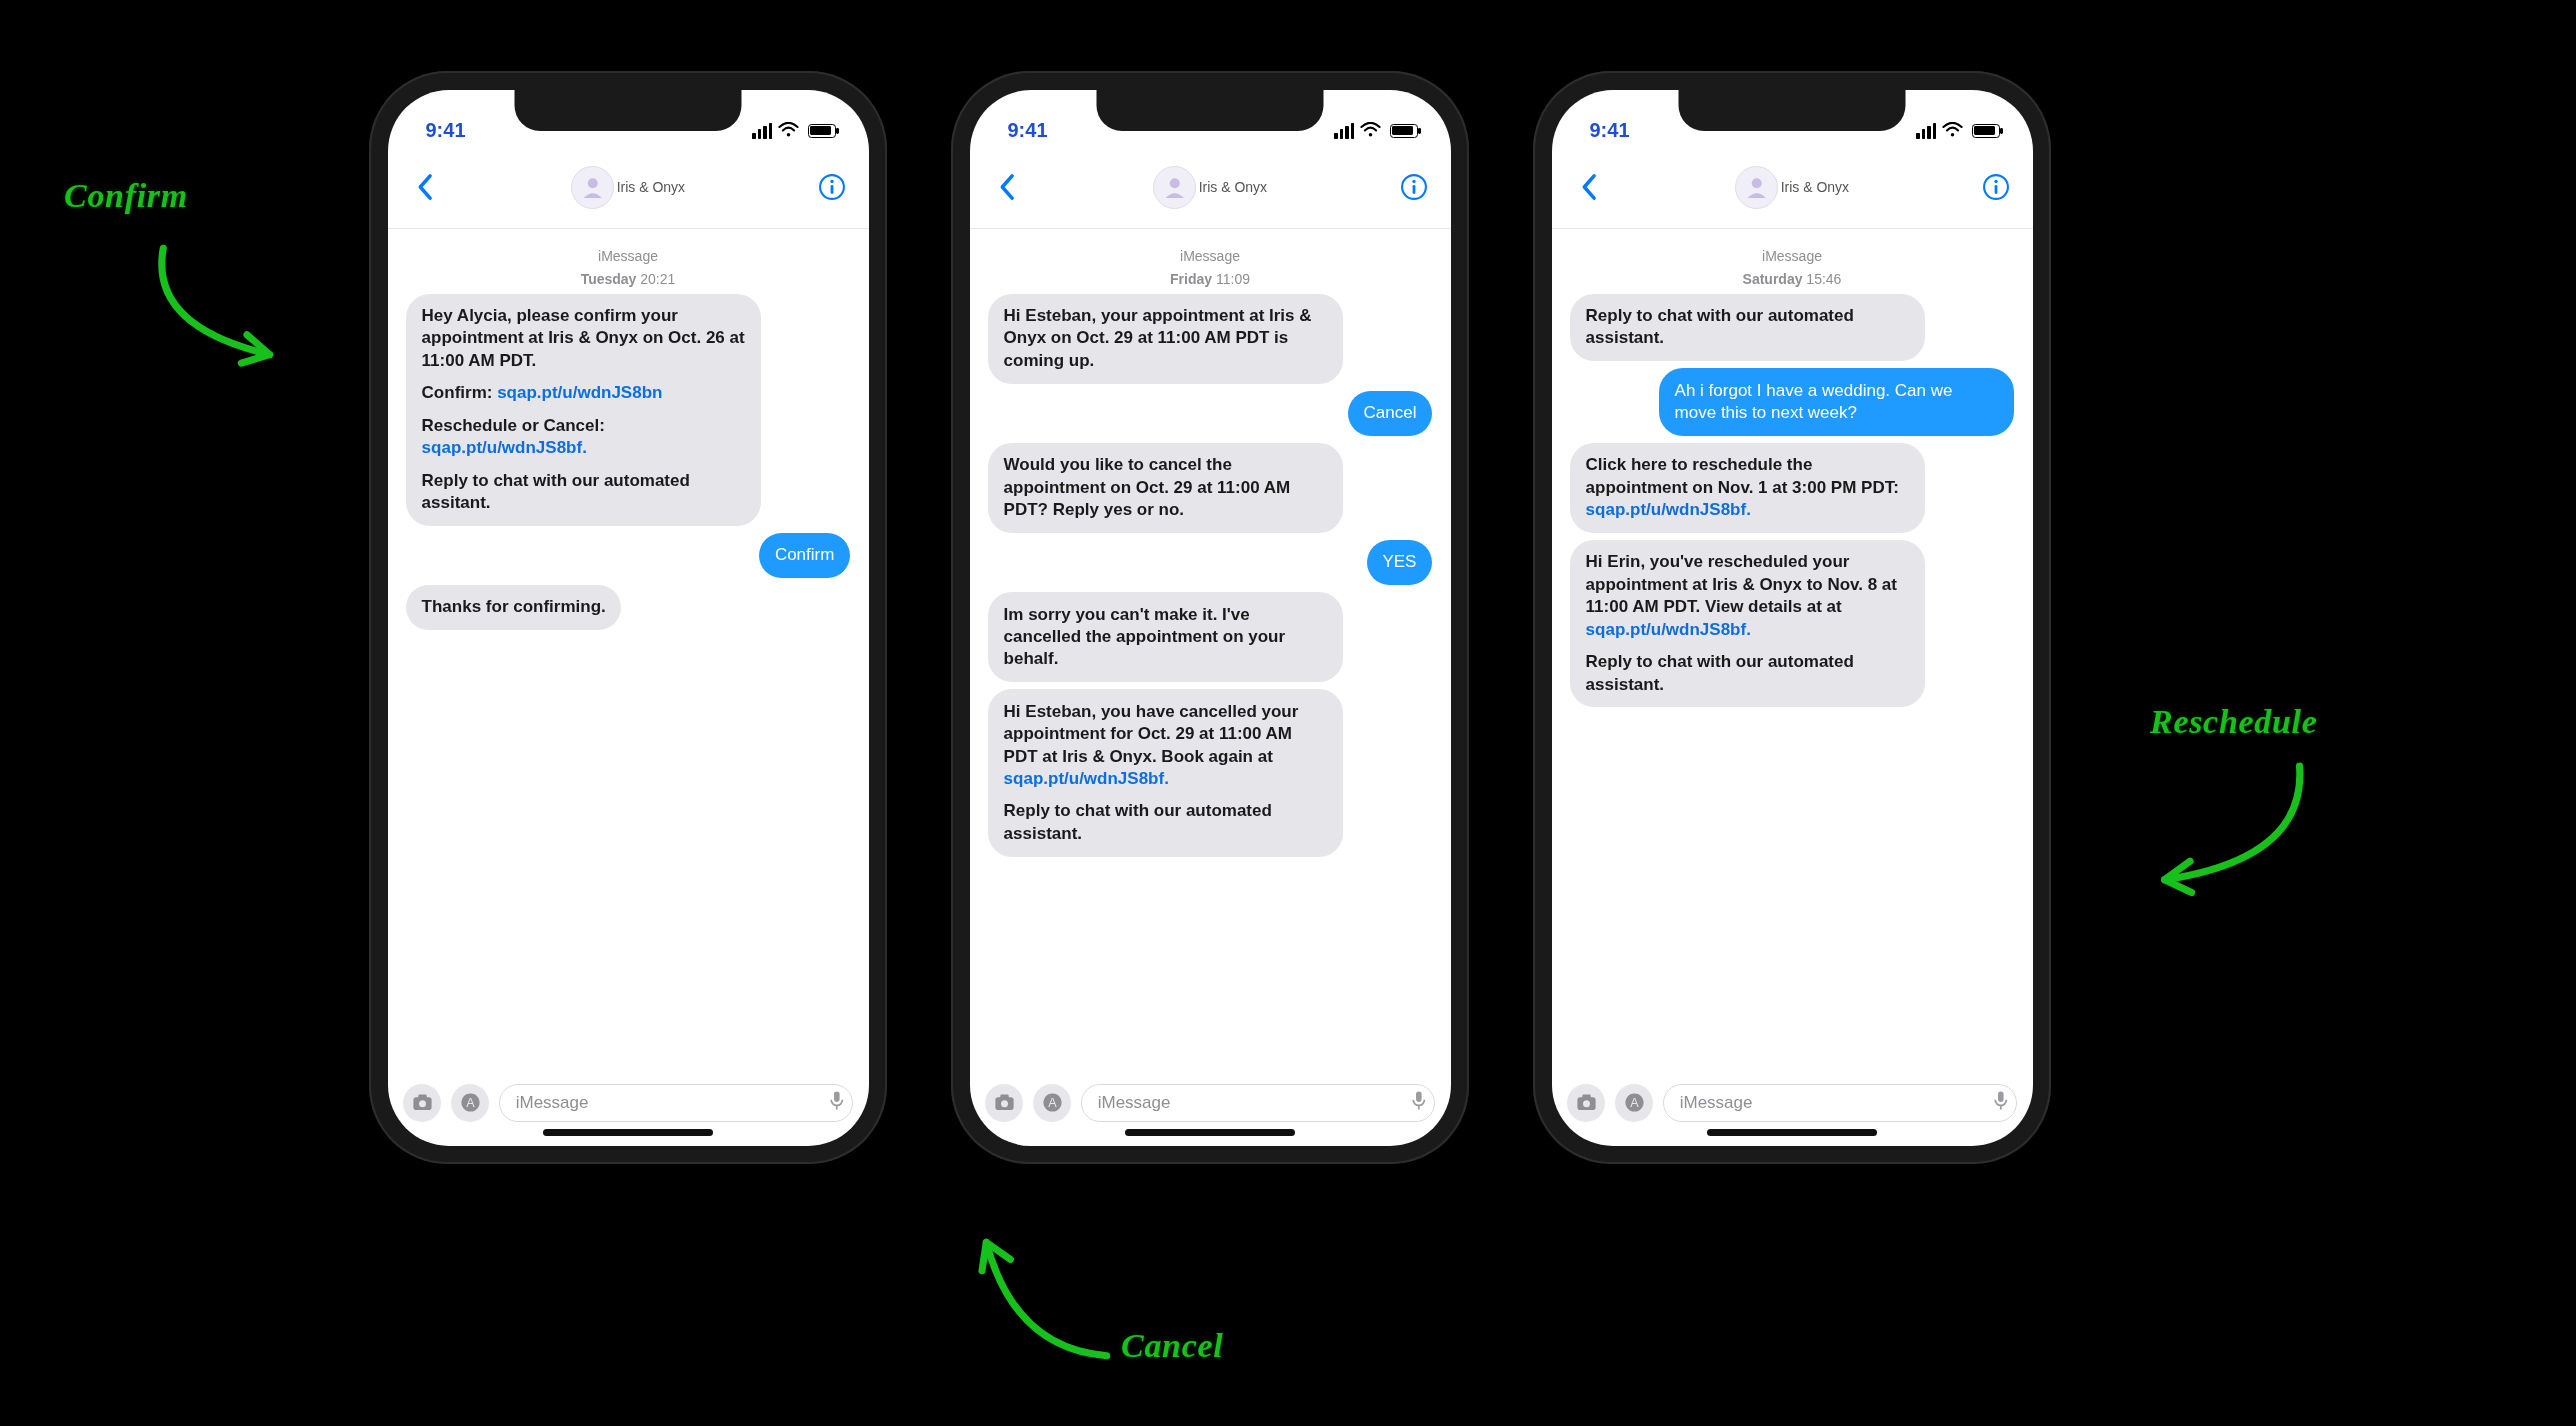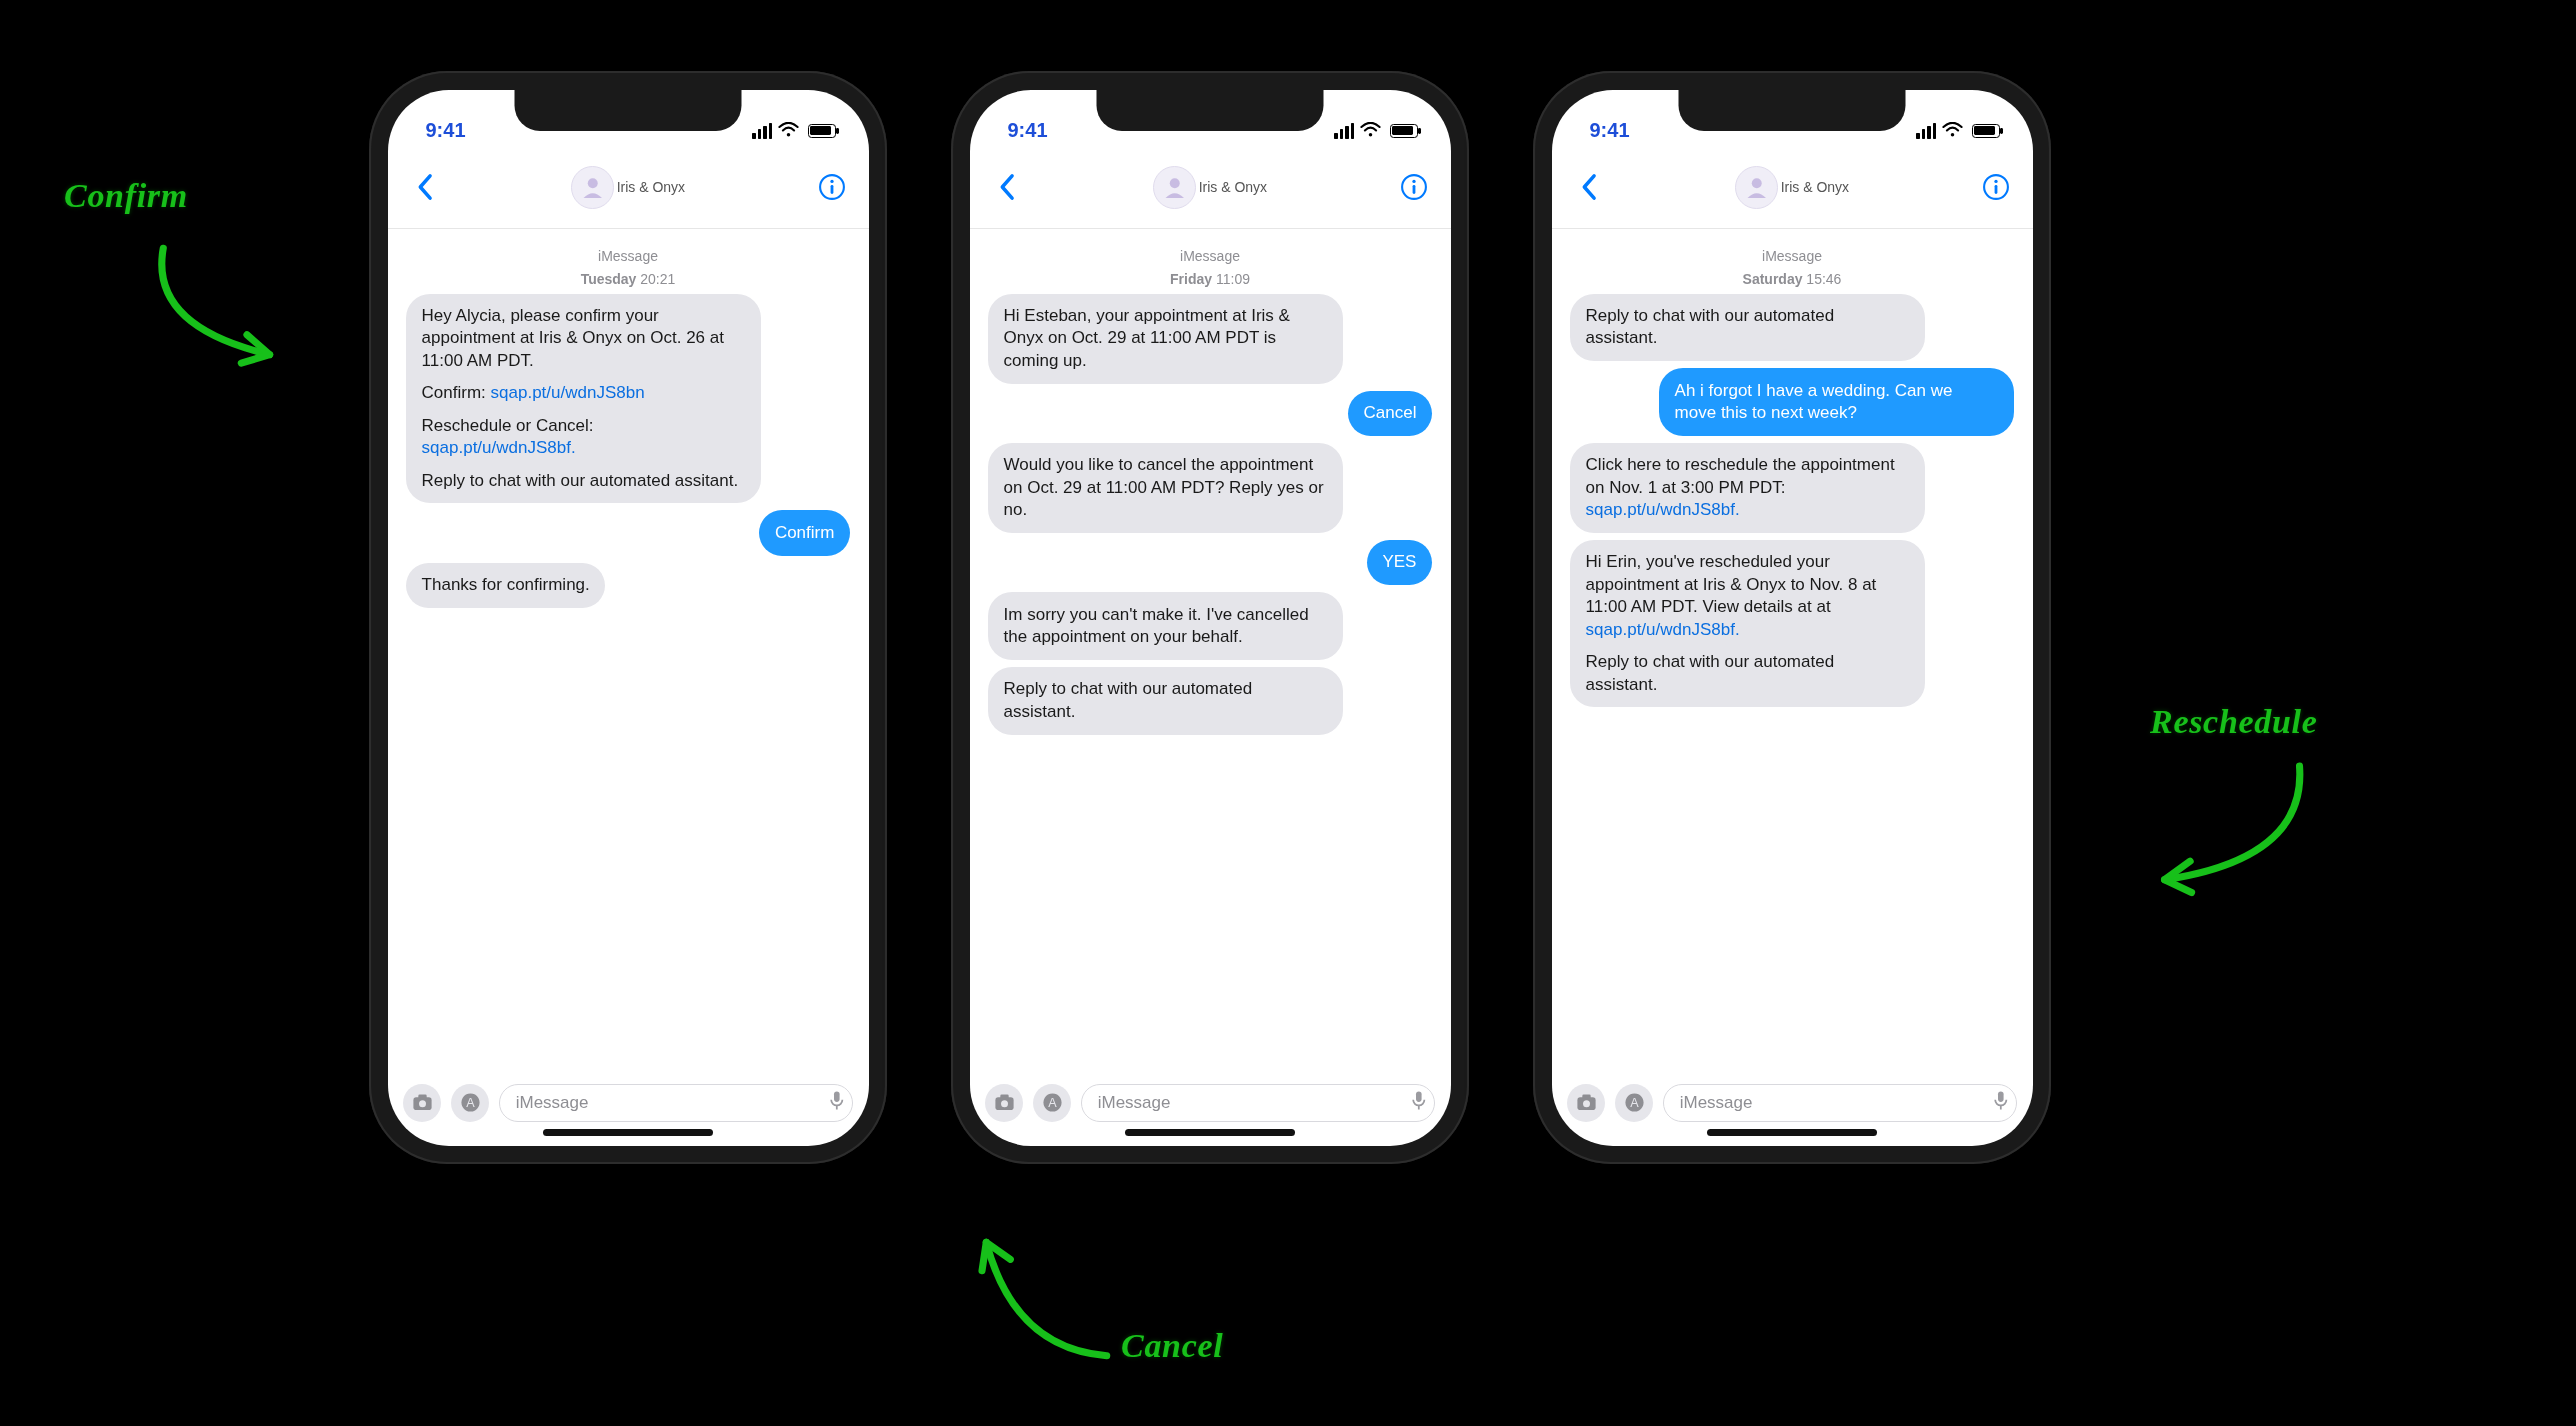--- a/index.html
+++ b/index.html
@@ -146,21 +146,21 @@
   .row.out{justify-content:flex-end;}
 
   .bubble{
     max-width:355px;
     padding:11.4px 15.6px;
     border-radius:24px;
     font-size:17px;
     line-height:1.32;
     white-space:pre-wrap;
   }
-  .in .bubble{background:var(--bubble-grey);color:var(--text-dark);}
+  .in .bubble{background:var(--bubble-grey);color:var(--text-dark);font-weight:bold;}
   .out .bubble{background:var(--bubble-blue);color:#fff;}
   .bubble .seg{}
   .bubble .seg.link{color:var(--link);}
   .para + .para{margin-top:10px;}
 
   
   .composer{
     position:absolute;bottom:24px;left:0;right:0;
     display:flex;align-items:center;gap:10px;
     padding:0 15.6px;
@@ -348,21 +348,21 @@
             <div class="row in">
               <div class="bubble"><div class="para"><span class="seg">Would you like to cancel the appointment on Oct. 29 at 11:00 AM PDT? Reply yes or no.</span></div></div>
             </div>
             <div class="row out">
               <div class="bubble"><div class="para"><span class="seg">YES</span></div></div>
             </div>
             <div class="row in">
               <div class="bubble"><div class="para"><span class="seg">Im sorry you can't make it. I've cancelled the appointment on your behalf.</span></div></div>
             </div>
             <div class="row in">
-              <div class="bubble"><div class="para"><span class="seg">Reply to chat with our automated assistant.</span></div></div>
+              <div class="bubble"><div class="para"><span class="seg">Hi Esteban, you have cancelled your appointment for Oct. 29 at 11:00 AM PDT at Iris &amp; Onyx. Book again at </span><span class="seg link">sqap.pt/u/wdnJS8bf.</span></div><div class="para"><span class="seg">Reply to chat with our automated assistant.</span></div></div>
             </div>
           </div>
           <div class="composer">
             <div class="round-ico">
               <svg width="21" height="18.5" viewBox="0 0 30 26">
                 <rect x="2" y="6" width="26" height="18" rx="4" fill="currentColor"></rect>
                 <rect x="9" y="2" width="12" height="6" rx="2" fill="currentColor"></rect>
                 <circle cx="15" cy="15" r="5" fill="#e6e6eb"></circle>
               </svg>
             </div>

